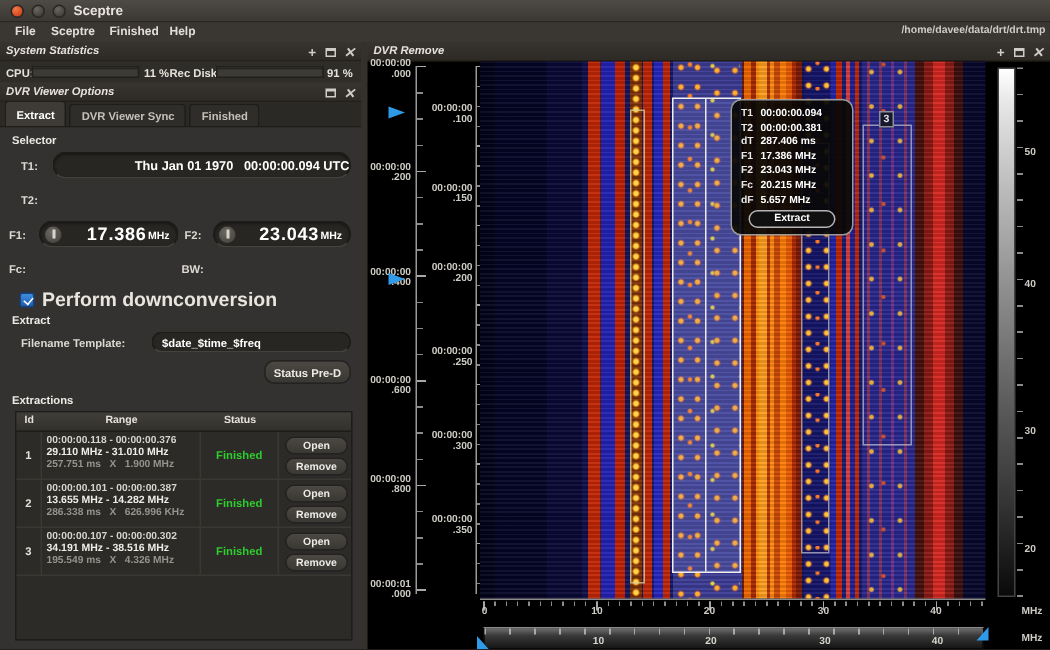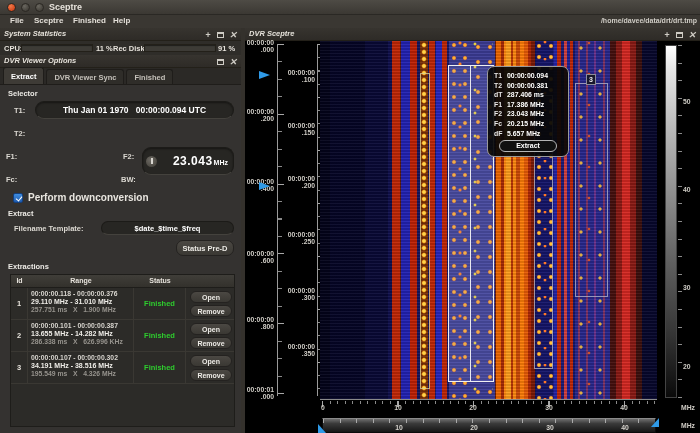--- a/index.html
+++ b/index.html
@@ -52,34 +52,34 @@
     color:#c4c0b9; background:#2f2d29; border:1px solid #1f1d1a; border-bottom:none;
     border-radius:3px 3px 0 0; margin-right:2px; }
   .tab.active { background:#3e3b36; color:#fff; height:17px; line-height:17px; }
 
   .opt-content { position:absolute; left:0; top:57px; width:241px; height:348px; background:#343230; }
 
   .grp { position:absolute; font-size:7.5px; font-weight:bold; color:#eceae5; }
   .fld-lbl { position:absolute; font-size:7.5px; font-weight:bold; color:#dcd9d2; }
   .inset { position:absolute; background:#272623; border:1px solid #1c1b18; border-bottom-color:#44423d;
     border-radius:9px; box-shadow:inset 0 1px 2px rgba(0,0,0,.45); }
-  .tval { width:100%; text-align:center; font-size:8.5px; font-weight:bold; color:#fff; white-space:pre; line-height:16px; }
+  .tval { width:100%; text-align:right; font-size:8.5px; font-weight:bold; color:#fff; white-space:pre; line-height:16px; }
   .ffield { display:flex; align-items:center; padding:0 5px 0 3px; }
   .spin-ic { width:11px; height:11px; border-radius:50%; background:radial-gradient(circle at 40% 35%, #6d6a64, #4a4740 75%);
     position:relative; flex:0 0 auto; }
   .spin-ic::after { content:""; position:absolute; left:4.5px; top:2.5px; width:2px; height:6px; background:#d8d5cf; }
   .fval { flex:1; text-align:right; font-size:12px; font-weight:bold; color:#fff; letter-spacing:.5px; }
   .funit { font-size:7px; font-weight:bold; color:#fff; margin-left:1px; padding-top:3px; }
 
   .chkrow { position:absolute; display:flex; align-items:center; gap:5px; }
   .chk { width:10px; height:10px; border-radius:2px; background:linear-gradient(180deg,#3f8de0,#1f5cb0);
     border:1px solid #14407e; position:relative; }
   .chk::after { content:""; position:absolute; left:2.5px; top:1px; width:3px; height:5px;
     border:solid #fff; border-width:0 1.6px 1.6px 0; transform:rotate(40deg); }
-  .chk-lbl { font-size:10px; font-weight:bold; color:#e8e5df; }
+  .chk-lbl { font-size:13px; font-weight:bold; color:#e8e5df; }
 
   .text-input { position:absolute; background:#272623; border:1px solid #1c1b18; border-bottom-color:#44423d;
     border-radius:7px; color:#fff; font-family:"Liberation Sans",sans-serif; font-size:7.5px; font-weight:bold;
     padding:0 6px; outline:none; }
 
   .btn { position:absolute; background:linear-gradient(180deg,#4b4843,#3a3833);
     border:1px solid #242220; border-radius:7px; color:#eceae5; font-size:7.5px; font-weight:bold;
     text-align:center; }
 
   
@@ -271,38 +271,43 @@
       <span class="grp" style="left:8px; top:4px">Selector</span>
 
       <span class="fld-lbl" style="left:14px; top:21px">T1:</span>
       <div class="inset" style="left:35px; top:16px; width:199px; height:18px">
         <div class="tval">Thu Jan 01 1970   00:00:00.094 UTC</div>
       </div>
 
       <span class="fld-lbl" style="left:14px; top:44px">T2:</span>
 
       <span class="fld-lbl" style="left:6px; top:67px">F1:</span>
+      <div class="inset ffield" style="left:26px; top:62px; width:93px; height:18px">
+        <span class="spin-ic"></span>
+        <span class="fval">17.386</span>
+        <span class="funit">MHz</span>
+      </div>
       <span class="fld-lbl" style="left:123px; top:67px">F2:</span>
-      <div class="inset ffield" style="left:142px; top:62px; width:92px; height:28px">
+      <div class="inset ffield" style="left:142px; top:62px; width:92px; height:18px">
         <span class="spin-ic"></span>
         <span class="fval">23.043</span>
         <span class="funit">MHz</span>
       </div>
 
       <span class="fld-lbl" style="left:6px; top:90px">Fc:</span>
       <span class="fld-lbl" style="left:121px; top:90px">BW:</span>
 
       <div class="chkrow" style="left:13px; top:107px">
         <span class="chk"></span>
         <span class="chk-lbl">Perform downconversion</span>
       </div>
 
       <span class="grp" style="left:8px; top:124px">Extract</span>
       <span class="fld-lbl" style="left:14px; top:139px">Filename Template:</span>
-      <input class="text-input" style="left: 101px; top: 136px; width: 133px; height: 14px; text-align: center;" readonly="" value="$date_$time_$freq">
+      <input class="text-input" style="left: 101px; top: 136px; width: 133px; height: 14px;" readonly="" value="$date_$time_$freq">
       <button class="btn" style="left:176px; top:155px; width:58px; height:16px">Status Pre-D</button>
 
       <span class="grp" style="left:8px; top:177px">Extractions</span>
 
       <div class="ext-table">
         <div class="ext-hdr">
           <span class="col-id">Id</span>
           <span class="col-range">Range</span>
           <span class="col-status">Status</span>
           <span class="col-act"></span>
@@ -350,21 +355,21 @@
           </div>
         </div>
       </div>
     </div>
   </div>
 
   <div class="splitter"></div>
 
   <div class="right-col">
     <div class="panel-hdr" style="top:0">
-      <span class="ttl">DVR Sceptre</span>
+      <span class="ttl">DVR Remove</span>
       <span class="hdr-btns">
         <span class="hbtn">+</span>
         <span class="float-ic"></span>
         <span class="hbtn">✕</span>
       </span>
     </div>
 
     <div class="viewer-black">
 
       <div class="vaxis" style="left:32px; top:3px; height:352px"></div>

